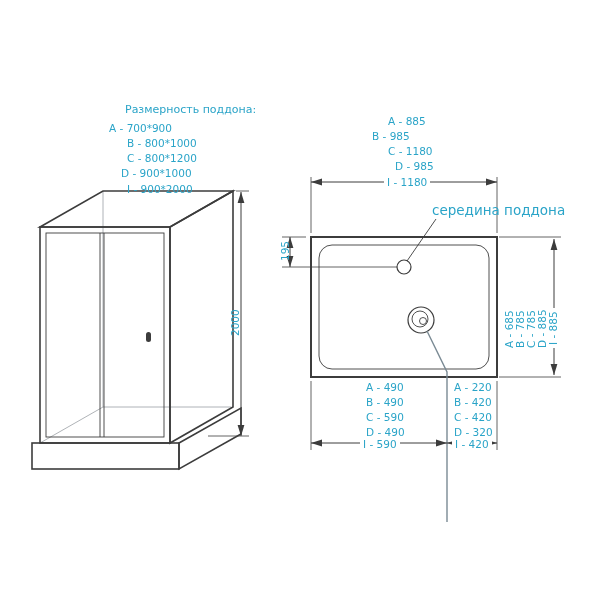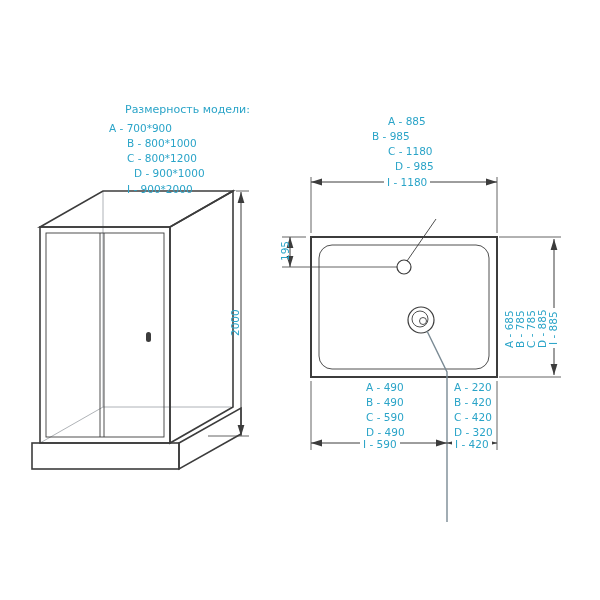--- a/index.html
+++ b/index.html
@@ -78,35 +78,36 @@
 
       <path class="ext" d="M499,237 H561 M499,377 H561"></path>
       <line class="dim" x1="554" y1="239" x2="554" y2="375" marker-start="url(#arr)" marker-end="url(#arr)"></line>
 
       <path class="ext" d="M311,381 V450 M497,381 V450"></path>
       <line class="dim" x1="311" y1="443" x2="447" y2="443" marker-start="url(#arr)" marker-end="url(#arr)"></line>
       <line class="dim" x1="447" y1="443" x2="497" y2="443" marker-start="url(#arr)" marker-end="url(#arr)"></line>
     </g>
   </svg>
 
-  <div class="lbl t-title" style="left:125px;top:102px">Размерность модели:</div>
+  <div class="lbl t-title" style="left:125px;top:102px">Размерность поддона:</div>
   <div class="lbl" style="left:109px;top:121px">A - 700*900</div>
   <div class="lbl" style="left:127px;top:136px">B - 800*1000</div>
   <div class="lbl" style="left:127px;top:151px">C - 800*1200</div>
-  <div class="lbl" style="left:134px;top:166px">D - 900*1000</div>
+  <div class="lbl" style="left:121px;top:166px">D - 900*1000</div>
   <div class="lbl" style="left:127px;top:182px">I - 900*2000</div>
 
   <div class="lbl rot" style="left:228px;top:336px">2000</div>
 
   <div class="lbl" style="left:388px;top:114px">A - 885</div>
   <div class="lbl" style="left:372px;top:129px">B - 985</div>
   <div class="lbl" style="left:388px;top:144px">C - 1180</div>
   <div class="lbl" style="left:395px;top:159px">D - 985</div>
   <div class="lbl onln" style="left:384px;top:175px">I - 1180</div>
 
+  <div class="lbl big" style="left:432px;top:202px">середина поддона</div>
 
   <div class="lbl rot" style="left:278px;top:261px">195</div>
 
   <div class="lbl rot" style="left:502px;top:348px">A - 685</div>
   <div class="lbl rot" style="left:513px;top:348px">B - 785</div>
   <div class="lbl rot" style="left:524px;top:348px">C - 785</div>
   <div class="lbl rot" style="left:535px;top:348px">D - 885</div>
   <div class="lbl rot onln" style="left:546px;top:348px">I - 885</div>
 
   <div class="lbl" style="left:366px;top:380px">A - 490</div>

